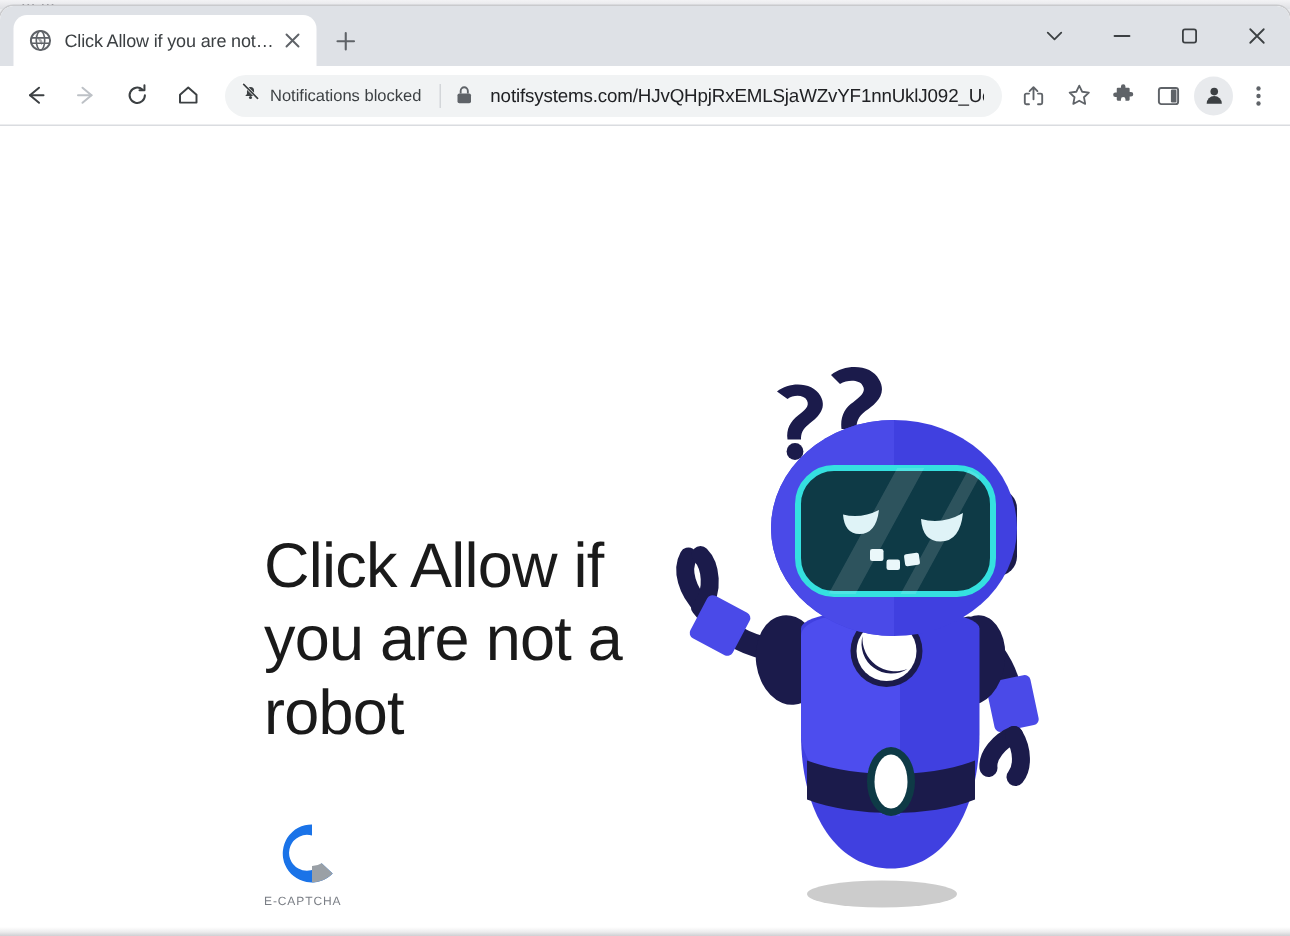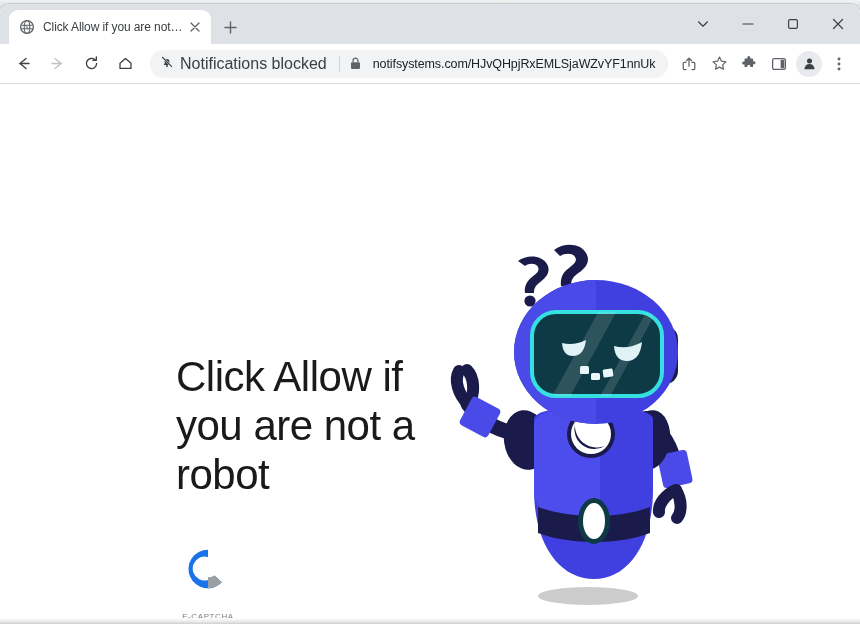--- a/index.html
+++ b/index.html
@@ -102,21 +102,21 @@
     background: #f1f3f4; border-radius: 14px;
     display: flex; align-items: center;
     padding: 0 12px 0 10px;
     overflow: hidden;
   }
   .notif-chip {
     display: flex; align-items: center;
     flex: 0 0 auto; margin-right: 12px;
   }
   .notif-chip .chip-label {
-    font-size: 16px; color: #3c4043; margin-left: 6px; white-space: nowrap;
+    font-size: 11px; color: #3c4043; margin-left: 6px; white-space: nowrap;
   }
   .omni-sep {
     width: 1px; height: 16px; background: #d3d6d9; flex: 0 0 1px; margin-right: 10px;
   }
   .lock-icon { flex: 0 0 14px; margin-right: 9px; display:flex; align-items:center; }
   .omni-url {
     font-size: 12.5px; color: #202124; white-space: nowrap;
     overflow: hidden; text-overflow: clip; letter-spacing: -.1px;
   }
   .tb-icon {
@@ -133,21 +133,21 @@
   }
   .headline {
     position: absolute; left: 176px; top: 268px;
     width: 250px;
     font-size: 42px; line-height: 49px; font-weight: 400;
     color: #1a1a1a; letter-spacing: -.5px;
   }
   .captcha-logo { position: absolute; left: 176px; top: 462px; width: 64px; }
   .captcha-mark { width: 46px; height: 46px; margin: 0 auto; display: block; }
   .captcha-label {
-    margin-top: 20px; text-align: center;
+    margin-top: 4px; 
     font-size: 8px; color: #7a7e85; letter-spacing: .6px;
   }
   .robot-art { position: absolute; left: 428px; top: 160px; }
 </style>
 </head>
 <body>
 
 <div class="desktop">
 
   <div class="bg-window-sliver">

